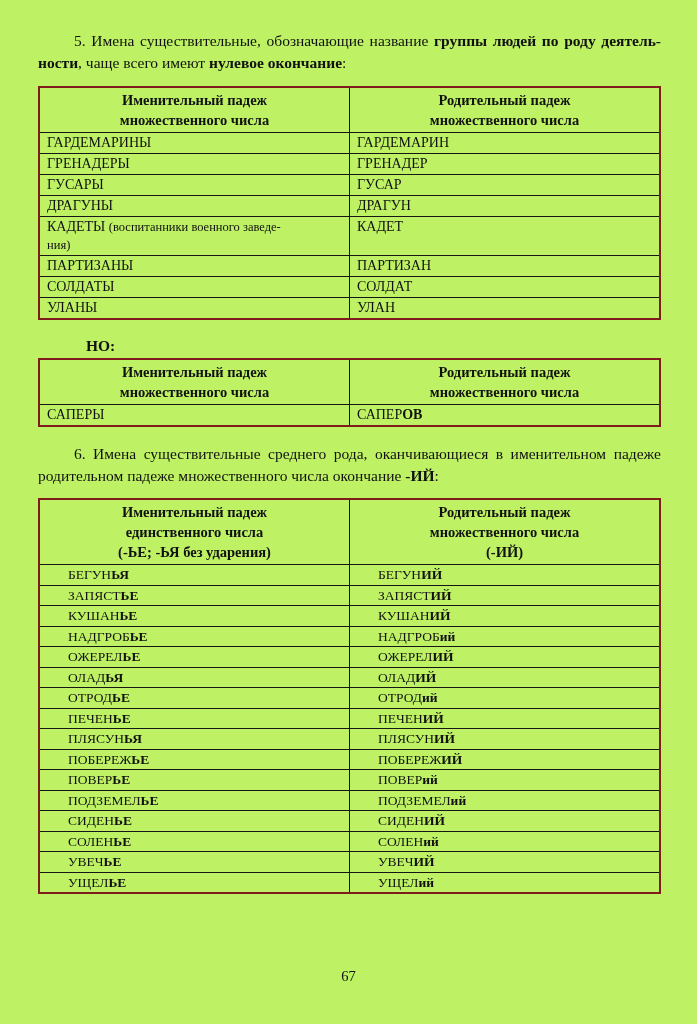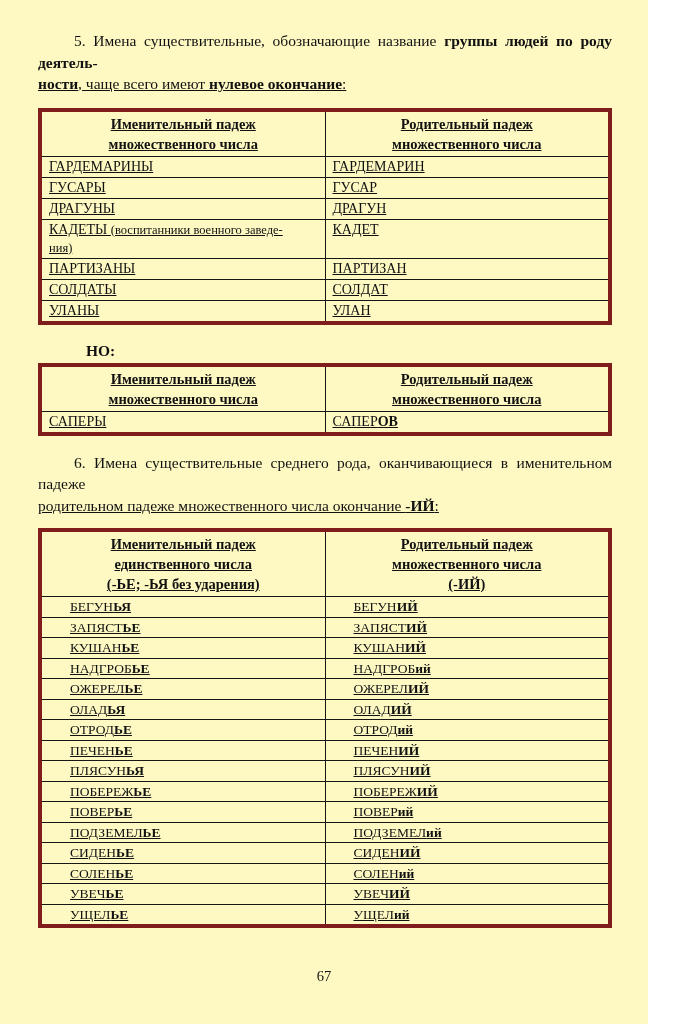--- a/index.html
+++ b/index.html
@@ -1,37 +1,36 @@
 <!DOCTYPE html>
 <html><head>
 <meta charset="utf-8">
 <style>
   html,body{margin:0;padding:0;background:#ffffff;}
   .page{
     position:relative;
-    width:648px;height:1024px;
+    width:697px;height:1024px;
     box-sizing:border-box;
     padding:30px 36px 0 38px;
-    background:#fef9c3;
+    background:#bef264;
     color:#111;
     font-family:"Liberation Serif","DejaVu Serif",serif;
   }
   .para{font-size:15.5px;line-height:21.5px;margin:0;}
   .line{display:block;text-align:justify;text-align-last:justify;}
-  .line.last{text-align-last:left;text-decoration:underline;}
+  .line.last{text-align-last:left;}
   .line.indent{text-indent:36px;}
   .b{font-weight:bold;}
   .sm{font-size:12.5px;margin-top:8px;}
 
   table{
     width:100%;
     border-collapse:collapse;
     table-layout:fixed;
-    border:4px solid #7f1d1d;
-    text-decoration:underline;
+    border:2px solid #7f1d1d;
   }
   th,td{border:1px solid #161616;}
   th{
     font-weight:bold;font-size:14.5px;line-height:20px;
     padding:2px 4px;text-align:center;vertical-align:middle;
   }
   td{
     font-size:14px;line-height:18px;
     padding:1px 7px;text-align:left;vertical-align:top;
   }
@@ -70,20 +69,24 @@
             <div class="hline">множественного числа</div>
           </th>
         </tr>
       </thead>
       <tbody>
         <tr>
           <td><span class="">ГАРДЕМАРИНЫ</span></td>
           <td><span class="">ГАРДЕМАРИН</span></td>
         </tr>
         <tr>
+          <td><span class="">ГРЕНАДЕРЫ</span></td>
+          <td><span class="">ГРЕНАДЕР</span></td>
+        </tr>
+        <tr>
           <td><span class="">ГУСАРЫ</span></td>
           <td><span class="">ГУСАР</span></td>
         </tr>
         <tr>
           <td><span class="">ДРАГУНЫ</span></td>
           <td><span class="">ДРАГУН</span></td>
         </tr>
         <tr>
           <td><span class="">КАДЕТЫ </span><span class="sm">(воспитанники военного заведе-</span><br><span class="sm">ния)</span></td>
           <td><span class="">КАДЕТ</span></td>

